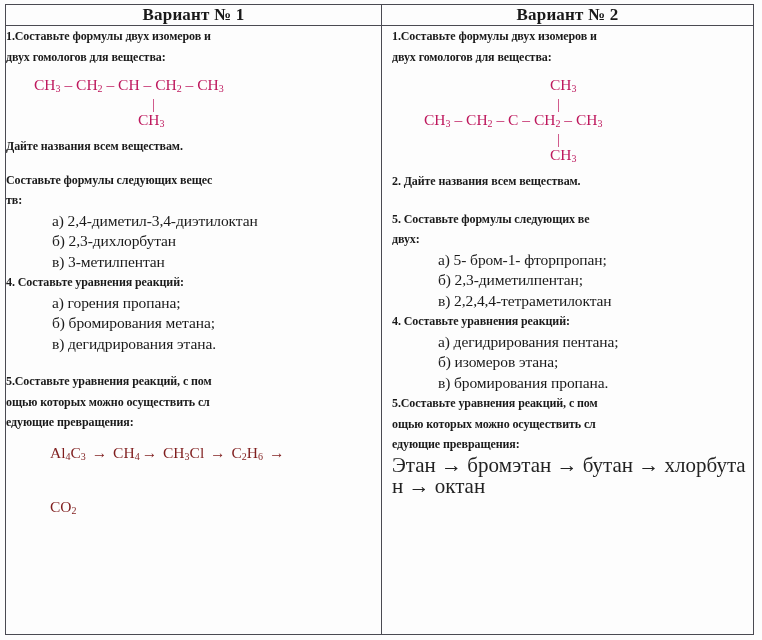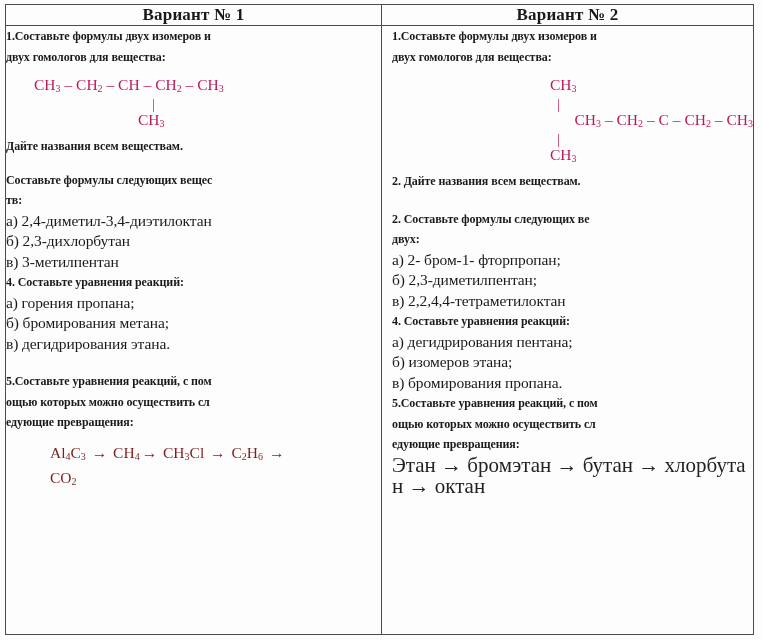--- a/index.html
+++ b/index.html
@@ -60,20 +60,21 @@
     line-height: 20.5px;
     font-family: "Liberation Serif", "DejaVu Serif", serif;
     letter-spacing: -0.1px;
   }
   .q-plain {
     font-weight: normal;
     font-size: 15.5px;
     line-height: 20.5px;
     font-family: "Liberation Serif", "DejaVu Serif", serif;
     letter-spacing: -0.1px;
+    margin-left: 46px;
   }
   .gap-md { height: 13px; }
   .gap-lg { height: 17px; }
 
   
   .formula {
     font-family: "Liberation Serif", "DejaVu Serif", serif;
     font-size: 15.5px;
     font-weight: normal;
     line-height: 17px;
@@ -95,33 +96,33 @@
     font-size: 14px;
     line-height: 13px;
   }
   .struct-left { padding-left: 28px; }
   .struct-left .bond-row { padding-left: 118px; line-height: 14px; }
   .struct-left .branch-row { padding-left: 104px; }
 
   .struct-right { padding-left: 10px; text-align: left; }
   .struct-right .top-branch { padding-left: 148px; }
   .struct-right .bond-row { padding-left: 155px; line-height: 14px; }
-  .struct-right .chain-row { padding-left: 22px; text-align: right; }
+  .struct-right .chain-row { padding-left: 22px; }
   .struct-right .bot-branch { padding-left: 148px; }
 
   .chainline {
     margin: 9px 0 2px 0;
     padding-left: 44px;
     font-family: "Liberation Serif", "DejaVu Serif", serif;
     font-size: 15.5px;
     line-height: 21px;
     color: #7f1d1d;
   }
   .chainline sub { font-size: 10px; vertical-align: -2px; }
-  .chainline .l2 { padding-left: 0; display: block; }
+  .chainline .l2 { padding-left: 0; display: block; margin-top: 29px; }
 
   .chainline-plain {
     font-family: "Liberation Serif", "DejaVu Serif", serif;
     font-size: 21px;
     line-height: 21.5px;
     color: #222;
   }
   .arrow { padding: 0 2px; }
 </style>
 </head>
@@ -193,24 +194,24 @@
             <div class="bond-row"><span class="bond">|</span></div>
             <div class="chain-row">CH<sub>3</sub> – CH<sub>2</sub> – C – CH<sub>2</sub> – CH<sub>3</sub></div>
             <div class="bond-row"><span class="bond">|</span></div>
             <div class="bot-branch">CH<sub>3</sub></div>
           </div>
 
           <div class="q-bold blk">2. Дайте названия всем веществам.</div>
 
           <div class="gap-lg"></div>
 
-          <div class="q-bold blk">2. Составьте формулы следующих ве</div>
+          <div class="q-bold blk">5. Составьте формулы следующих ве</div>
           <div class="q-bold blk">двух:</div>
 
-          <div class="q-plain blk">а) 2- бром-1- фторпропан;</div>
+          <div class="q-plain blk">а) 5- бром-1- фторпропан;</div>
           <div class="q-plain blk">б) 2,3-диметилпентан;</div>
           <div class="q-plain blk">в) 2,2,4,4-тетраметилоктан</div>
 
           <div class="q-bold blk">4. Составьте уравнения реакций:</div>
           <div class="q-plain blk">а) дегидрирования пентана;</div>
           <div class="q-plain blk">б) изомеров этана;</div>
           <div class="q-plain blk">в) бромирования пропана.</div>
 
           <div class="q-bold blk">5.Составьте уравнения реакций, с пом</div>
           <div class="q-bold blk">ощью которых можно осуществить сл</div>

